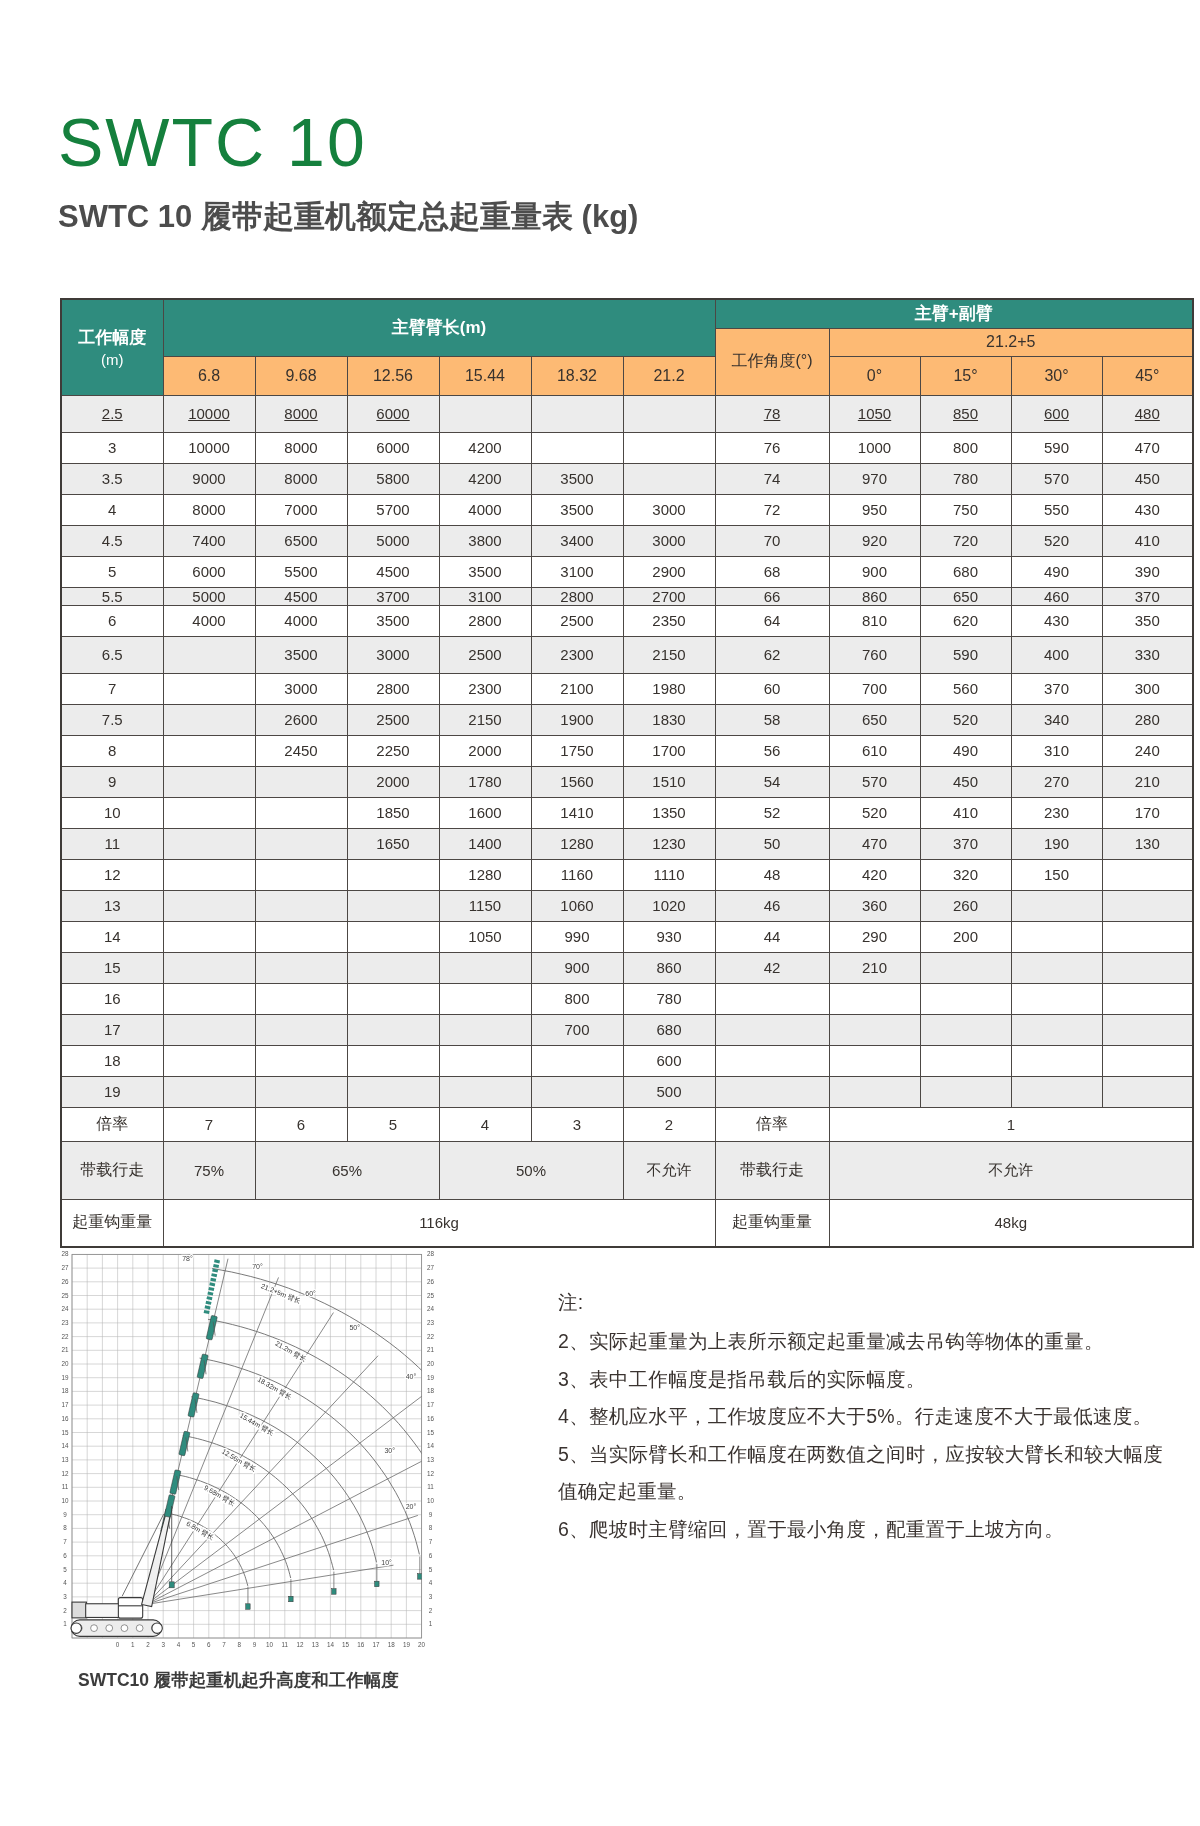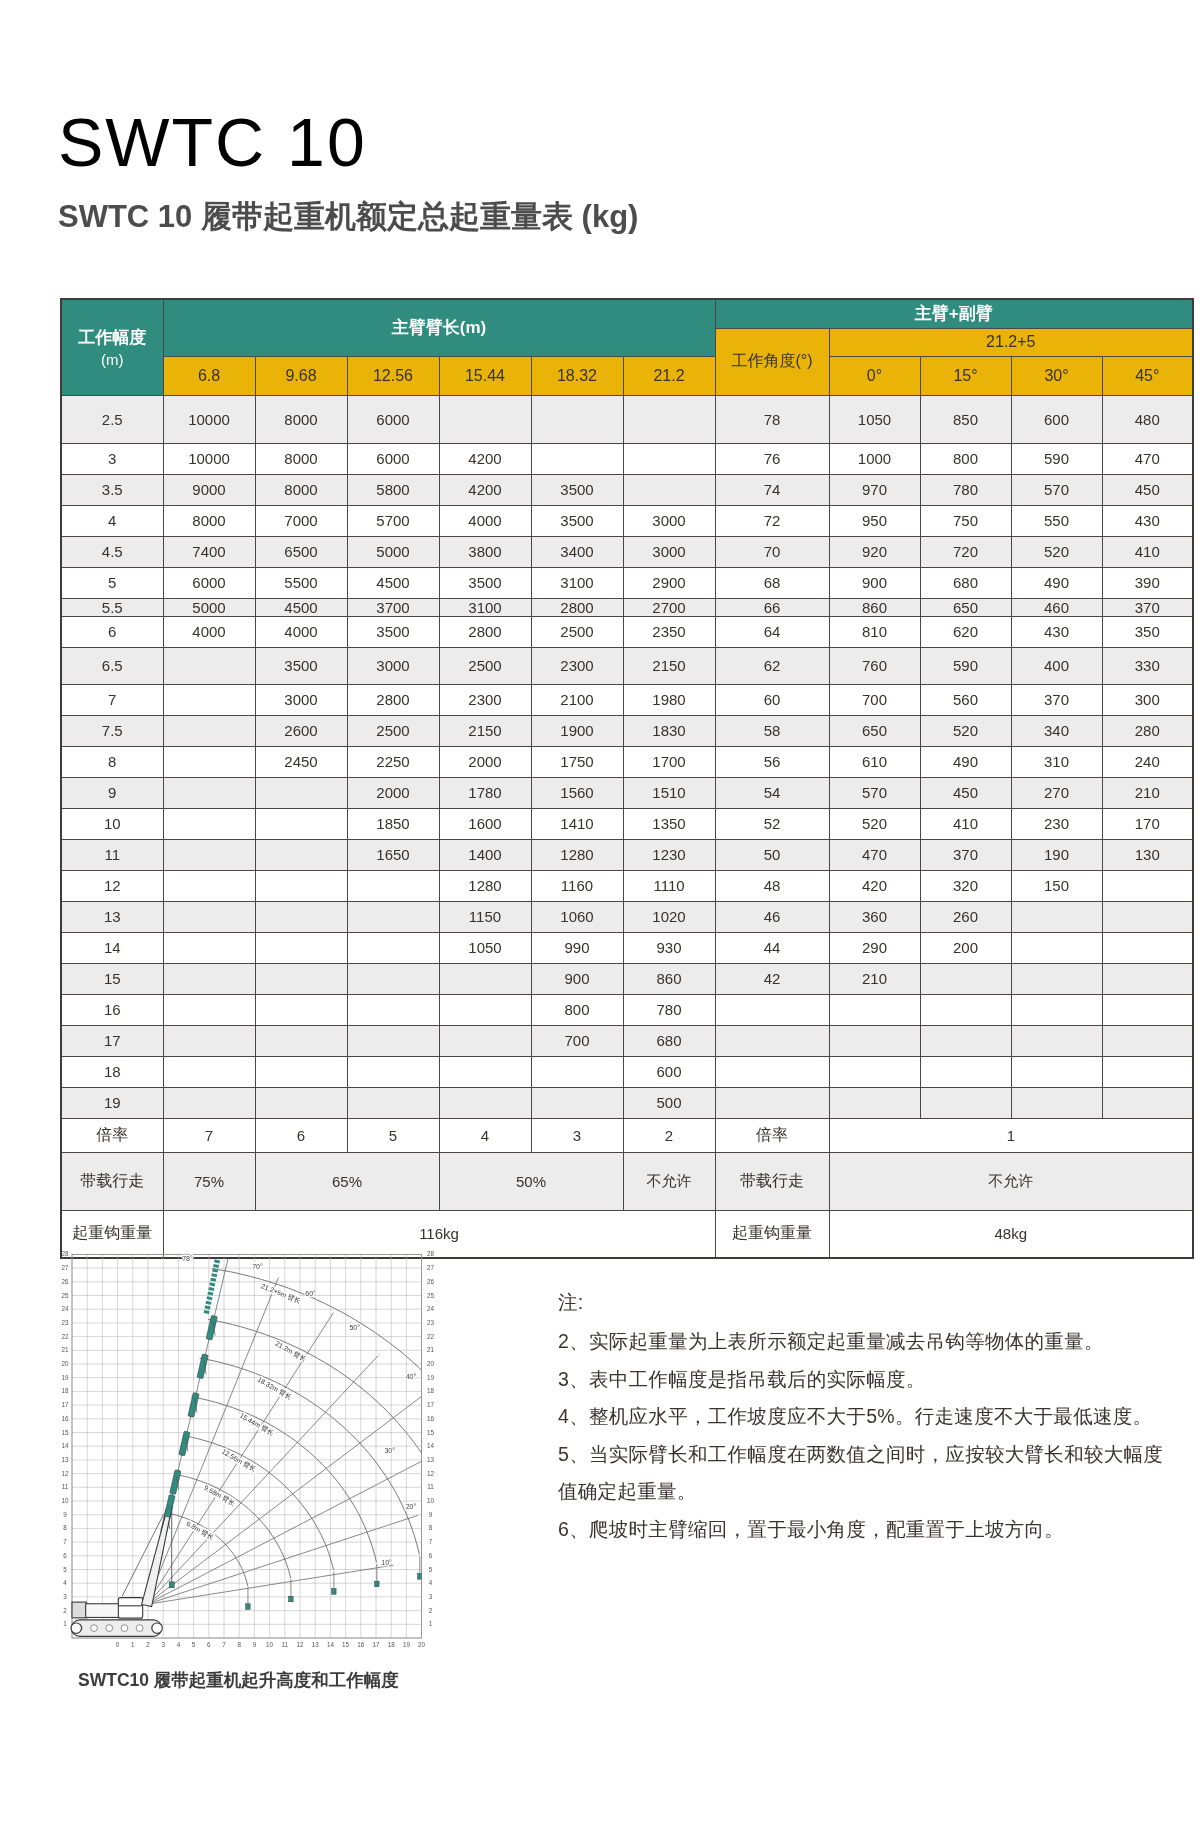--- a/index.html
+++ b/index.html
@@ -3,38 +3,38 @@
 <meta charset="utf-8">
 <style>
   :root{ --teal:#2f8c7e; --border:#4c4744; --shade:#ececec; --ink:#37322e; }
   html,body{margin:0;padding:0;}
   body{
     width:1200px;height:1826px;background:#ffffff;position:relative;
     font-family:"Liberation Sans","DejaVu Sans",sans-serif;color:var(--ink);
   }
   .brand{
     position:absolute;left:58px;top:108px;font-size:68px;line-height:1;
-    color:#000000;font-weight:400;letter-spacing:2px;
+    color:#15803d;font-weight:400;letter-spacing:2px;
   }
   .subtitle{
     position:absolute;left:58px;top:198px;font-size:31px;line-height:1.2;
     color:#4c4c4c;font-weight:700;
   }
   table.cap{
     position:absolute;left:60px;top:298px;width:1132px;
     border-collapse:collapse;table-layout:fixed;
     border:2px solid #3f3b38;
   }
   table.cap th, table.cap td{
     border:1px solid var(--border);text-align:center;vertical-align:middle;
     padding:0;overflow:hidden;white-space:nowrap;font-weight:400;
     font-size:15px;color:var(--ink);
   }
   table.cap th.teal{background:var(--teal);color:#fff;font-weight:700;font-size:17px;}
-  table.cap th.sub{font-size:16px;background:#eab308;}
+  table.cap th.sub{font-size:16px;background:#fdba74;}
   table.cap .radius-unit{font-weight:400;font-size:15px;margin-top:2px;}
   table.cap tr.shade td{background:var(--shade);}
   table.cap td.lbl{font-size:16px;}
   .diagram-wrap{position:absolute;left:56px;top:1248px;width:420px;height:416px;}
   .diagram-caption{
     position:absolute;left:78px;top:1668px;font-size:17.5px;font-weight:600;color:#3c3c3c;
   }
   .notes{
     position:absolute;left:558px;top:1284px;width:614px;
     font-size:19.5px;line-height:1.92;color:#3a3330;letter-spacing:0.3px;
@@ -84,21 +84,21 @@
         <th class="sub">15.44</th>
         <th class="sub">18.32</th>
         <th class="sub">21.2</th>
         <th class="sub">0°</th>
         <th class="sub">15°</th>
         <th class="sub">30°</th>
         <th class="sub">45°</th>
       </tr>
   </thead>
   <tbody id="cap-body">
-      <tr class="shade" style="height: 48px;">
+      <tr class="shade" style="height: 37px; text-decoration: underline;">
         <td>2.5</td>
         <td>10000</td>
         <td>8000</td>
         <td>6000</td>
         <td></td>
         <td></td>
         <td></td>
         <td>78</td>
         <td>1050</td>
         <td>850</td>

